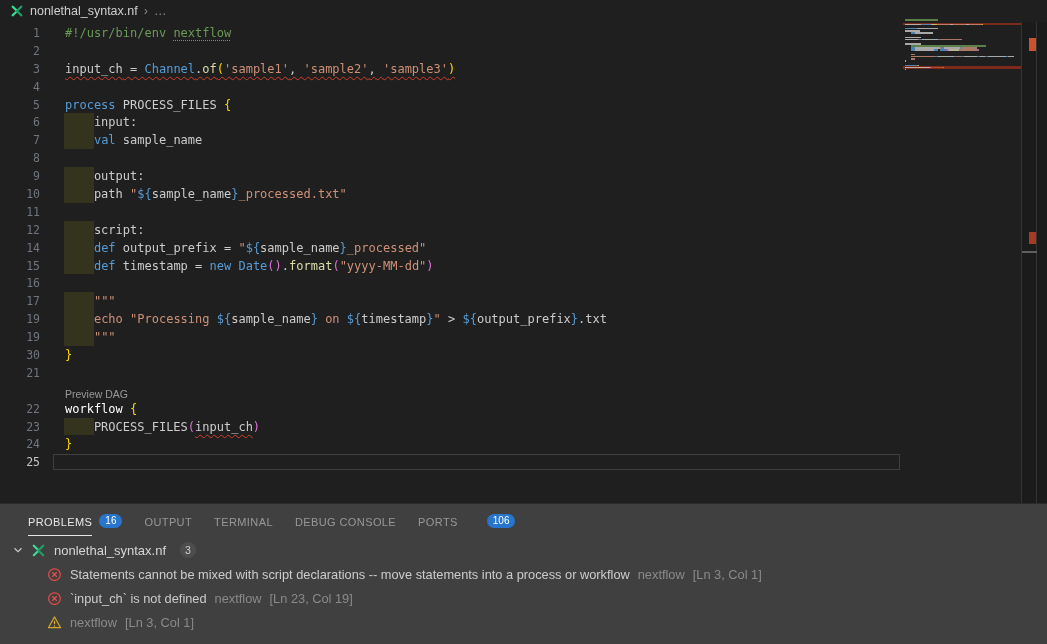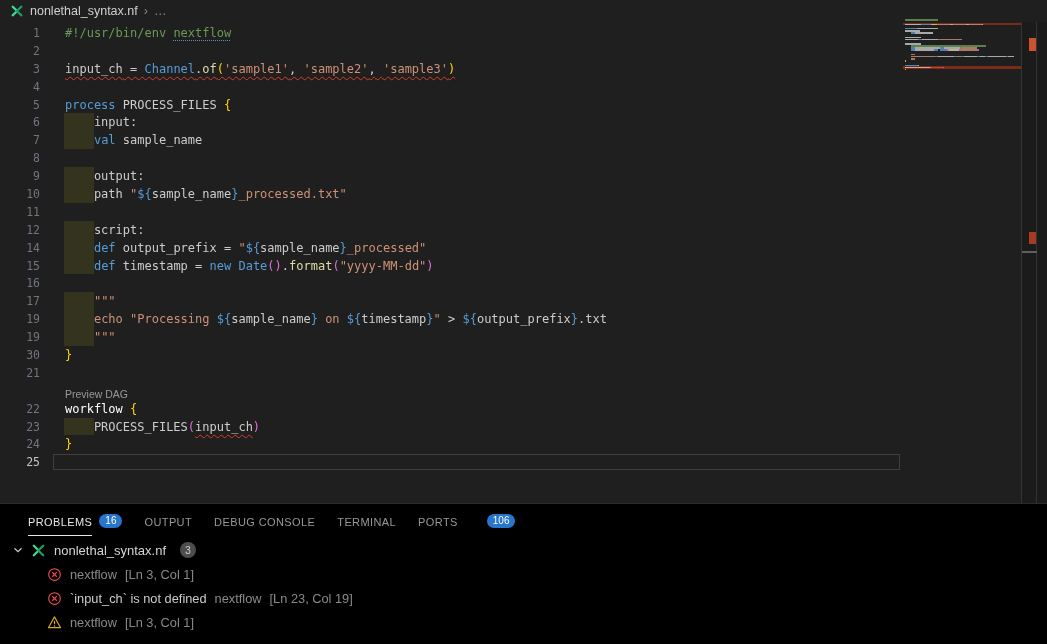--- a/index.html
+++ b/index.html
@@ -56,21 +56,21 @@
     position:absolute; left:1021px; top:22px; width:26px; height:481px;
     background:#1b1b1b; border-left:1px solid #343434;
   }
   .ruler .innerline { position:absolute; left:14px; top:0; bottom:0; width:1px; background:#343434; }
   .mark1 { position:absolute; left:7px; top:16px; width:7px; height:13px; background:#cc512d; }
   .mark2 { position:absolute; left:7px; top:210px; width:7px; height:12px; background:#a83a22; }
   .slider-end { position:absolute; left:0; top:229px; width:15px; height:2px; background:#5f5f5f; }
   
   .panel {
     position:absolute; left:0; right:0; top:503px; height:141px;
-    background:#000000; border-top:1px solid #2b2b2b;
+    background:#404040; border-top:1px solid #2b2b2b;
   }
   .tabs { height:34px; display:flex; align-items:stretch; padding-left:17px; }
   .tab { display:flex; align-items:center; padding:0 11px; cursor:pointer; }
   .tab .lbl {
     font-size:11px; letter-spacing:.4px; color:#989898;
     padding:9px 0 7px 0; border-bottom:1px solid transparent;
   }
   .tab.active .lbl { color:#e7e7e7; border-bottom-color:#e7e7e7; }
   .badge-blue {
     margin-left:7px; background:#2775cc; color:#ffffff; font-size:10px;
@@ -408,24 +408,24 @@
   <div class="panel">
     <div class="tabs" id="panel-tabs">
         <div class="tab active">
           <span class="lbl">PROBLEMS</span>
           <span class="badge-blue">16</span>
         </div>
         <div class="tab">
           <span class="lbl">OUTPUT</span>
         </div>
         <div class="tab">
+          <span class="lbl">TERMINAL</span>
+        </div>
+        <div class="tab">
           <span class="lbl">DEBUG CONSOLE</span>
-        </div>
-        <div class="tab">
-          <span class="lbl">TERMINAL</span>
         </div>
         <div class="tab">
           <span class="lbl">PORTS</span>
         </div>
         <div class="tab">
           <span class="badge-blue">106</span>
         </div>
       </div>
     <div class="plist">
       <div class="prow hdr">
@@ -438,20 +438,21 @@
         </svg>
         <span class="fname">nonlethal_syntax.nf</span>
         <span class="badge-gray">3</span>
       </div>
       <div id="problem-items">
           <div class="prow item">
             <svg viewBox="0 0 16 16" class="icon16">
               <circle cx="8" cy="8" r="6.2" fill="none" stroke="#f14c4c" stroke-width="1.2"></circle>
               <path d="M5.6 5.6 L10.4 10.4 M10.4 5.6 L5.6 10.4" stroke="#f14c4c" stroke-width="1.2"></path>
             </svg>
+            <span class="msg">Statements cannot be mixed with script declarations -- move statements into a process or workflow</span>
             <span class="meta">nextflow</span>
             <span class="meta">[Ln 3, Col 1]</span>
           </div>
           <div class="prow item">
             <svg viewBox="0 0 16 16" class="icon16">
               <circle cx="8" cy="8" r="6.2" fill="none" stroke="#f14c4c" stroke-width="1.2"></circle>
               <path d="M5.6 5.6 L10.4 10.4 M10.4 5.6 L5.6 10.4" stroke="#f14c4c" stroke-width="1.2"></path>
             </svg>
             <span class="msg">`input_ch` is not defined</span>
             <span class="meta">nextflow</span>

